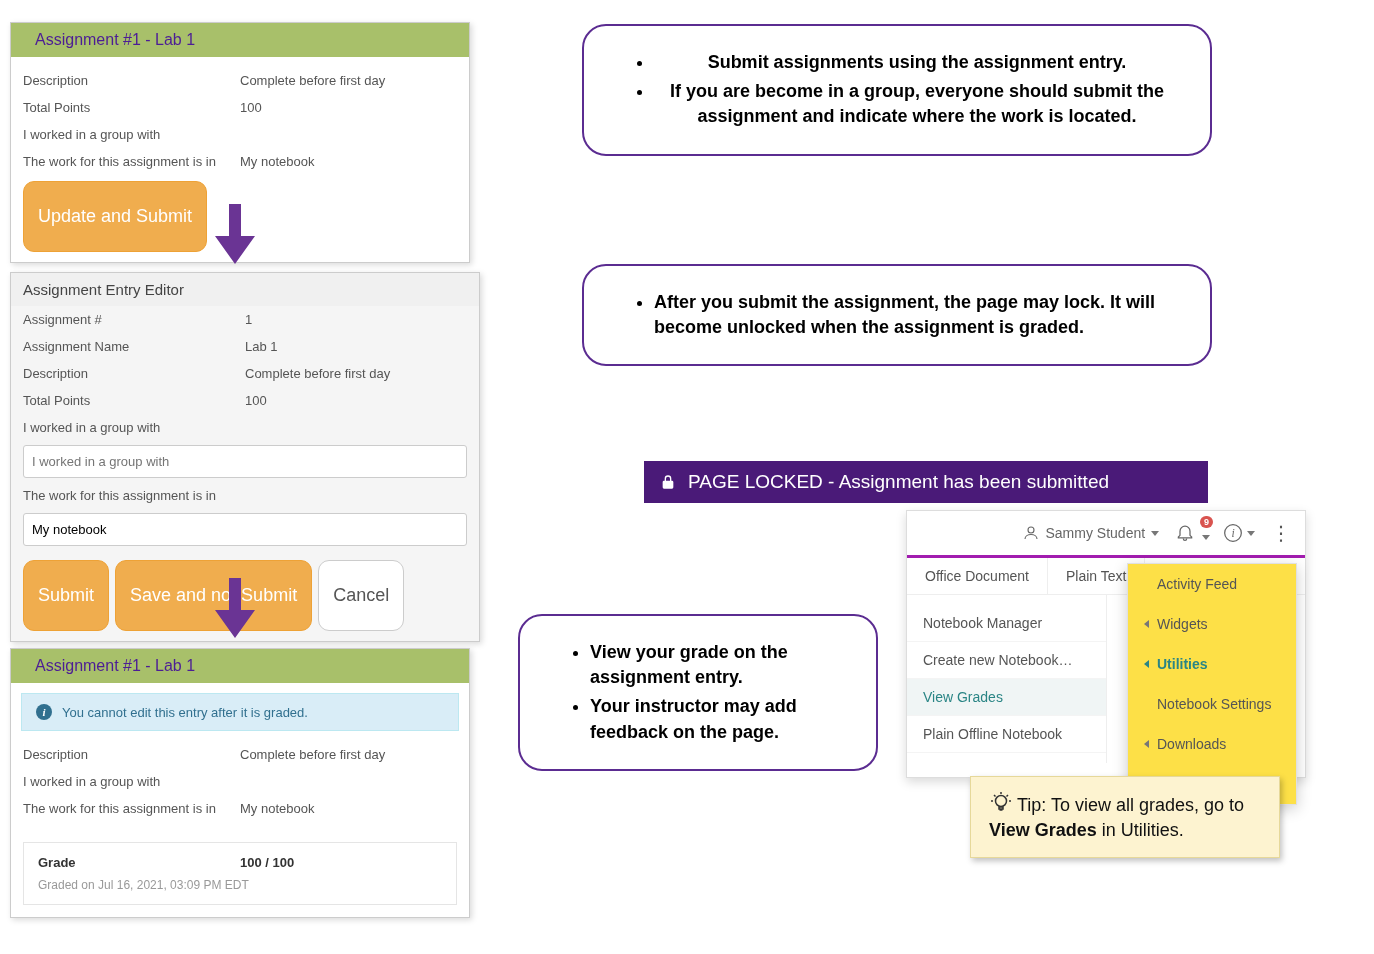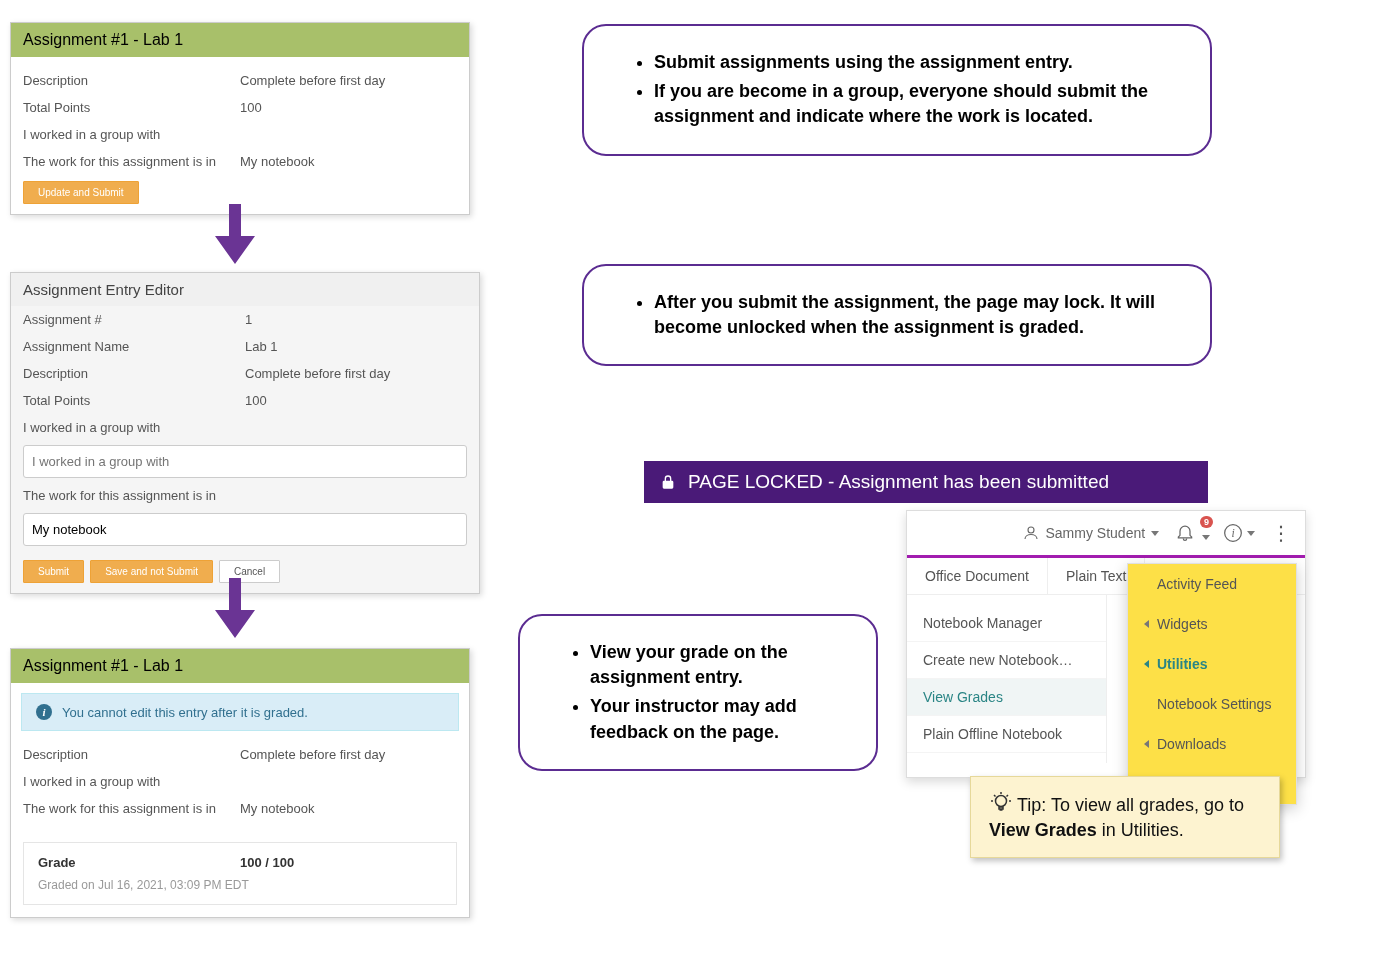--- a/index.html
+++ b/index.html
@@ -11,33 +11,33 @@
       position: relative;
     }
     .panel {
       border: 1px solid #ccc;
       background: #fff;
       box-shadow: 2px 2px 6px rgba(0,0,0,0.15);
       position: absolute;
     }
     .panel-header-green {
       background: #a8c06a;
-      padding: 8px 12px;
+      padding: 8px 24px;
       font-size: 16px;
-      color: #000000;
+      color: #4c1d95;
     }
     .panel-body { padding: 10px 12px; font-size: 13px; color: #555; }
     .row { display: flex; padding: 6px 0; }
     .row-label { flex: 1; }
     .row-value { flex: 1; }
     .btn {
       display: inline-block;
-      padding: 5px 14px;
-      border-radius: 1px;
-      font-size: 10px;
+      padding: 24px 14px;
+      border-radius: 11px;
+      font-size: 18px;
       border: 1px solid;
       cursor: pointer;
     }
     .btn-orange { background: #f0ad4e; border-color: #eea236; color: #fff; }
     .btn-white { background: #fff; border-color: #ccc; color: #555; }
     .arrow {
       position: absolute;
       width: 40px;
       height: 60px;
     }
@@ -299,21 +299,21 @@
   </div>
   <div class="grade-box">
     <div class="grade-row">
       <div class="grade-label">Grade</div>
       <div class="grade-value">100 / 100</div>
     </div>
     <div class="grade-date">Graded on Jul 16, 2021, 03:09 PM EDT</div>
   </div>
 </div>
 
-<div class="callout" style="left:582px; top:24px; width:630px;">
+<div class="callout" style="left:582px; top:24px; width:630px;text-align:center;">
   <ul>
     <li>Submit assignments using the assignment entry.</li>
     <li>If you are become in a group, everyone should submit the assignment and indicate where the work is located.</li>
   </ul>
 </div>
 
 <div class="callout" style="left:582px; top:264px; width:630px;">
   <ul>
     <li>After you submit the assignment, the page may lock. It will become unlocked when the assignment is graded.</li>
   </ul>

